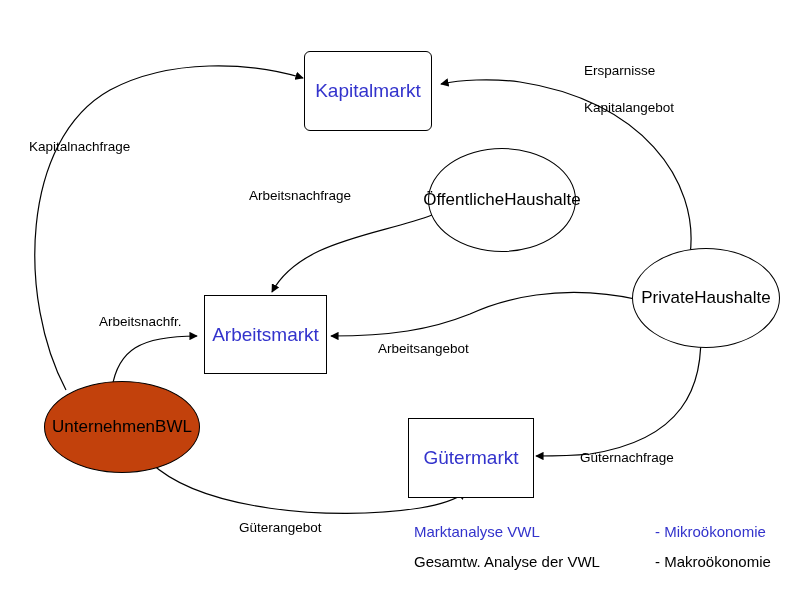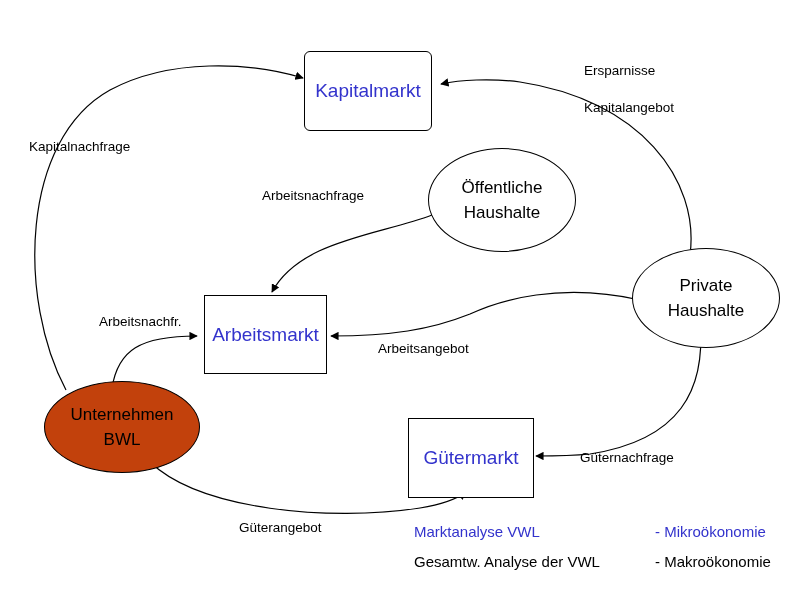--- a/index.html
+++ b/index.html
@@ -32,21 +32,21 @@
     color: #3333cc;
     font-size: 19px;
     box-sizing: border-box;
   }
   .node-ellipse {
     position: absolute;
     border: 1px solid #000000;
     border-radius: 50%;
     background: #ffffff;
     display: flex;
-    flex-direction: column;
+    flex-direction: row;
     align-items: center;
     justify-content: center;
     color: #000000;
     font-size: 17px;
     line-height: 1.5;
     box-sizing: border-box;
   }
   .node-ellipse.filled {
     background: #c2410c;
   }
@@ -123,21 +123,21 @@
   </div>
 
   <div class="edge-label" style="left:584px; top:100px;">
     <span>Kapitalangebot</span>
   </div>
 
   <div class="edge-label" style="left:29px; top:139px;text-align:center;">
     <span>Kapitalnachfrage</span>
   </div>
 
-  <div class="edge-label" style="left:262px; top:188px;text-align:center;">
+  <div class="edge-label" style="left:249px; top:188px;text-align:center;">
     <span>Arbeitsnachfrage</span>
   </div>
 
   <div class="edge-label" style="left:99px; top:314px;">
     <span>Arbeitsnachfr.</span>
   </div>
 
   <div class="edge-label" style="left:378px; top:341px;">
     <span>Arbeitsangebot</span>
   </div>

